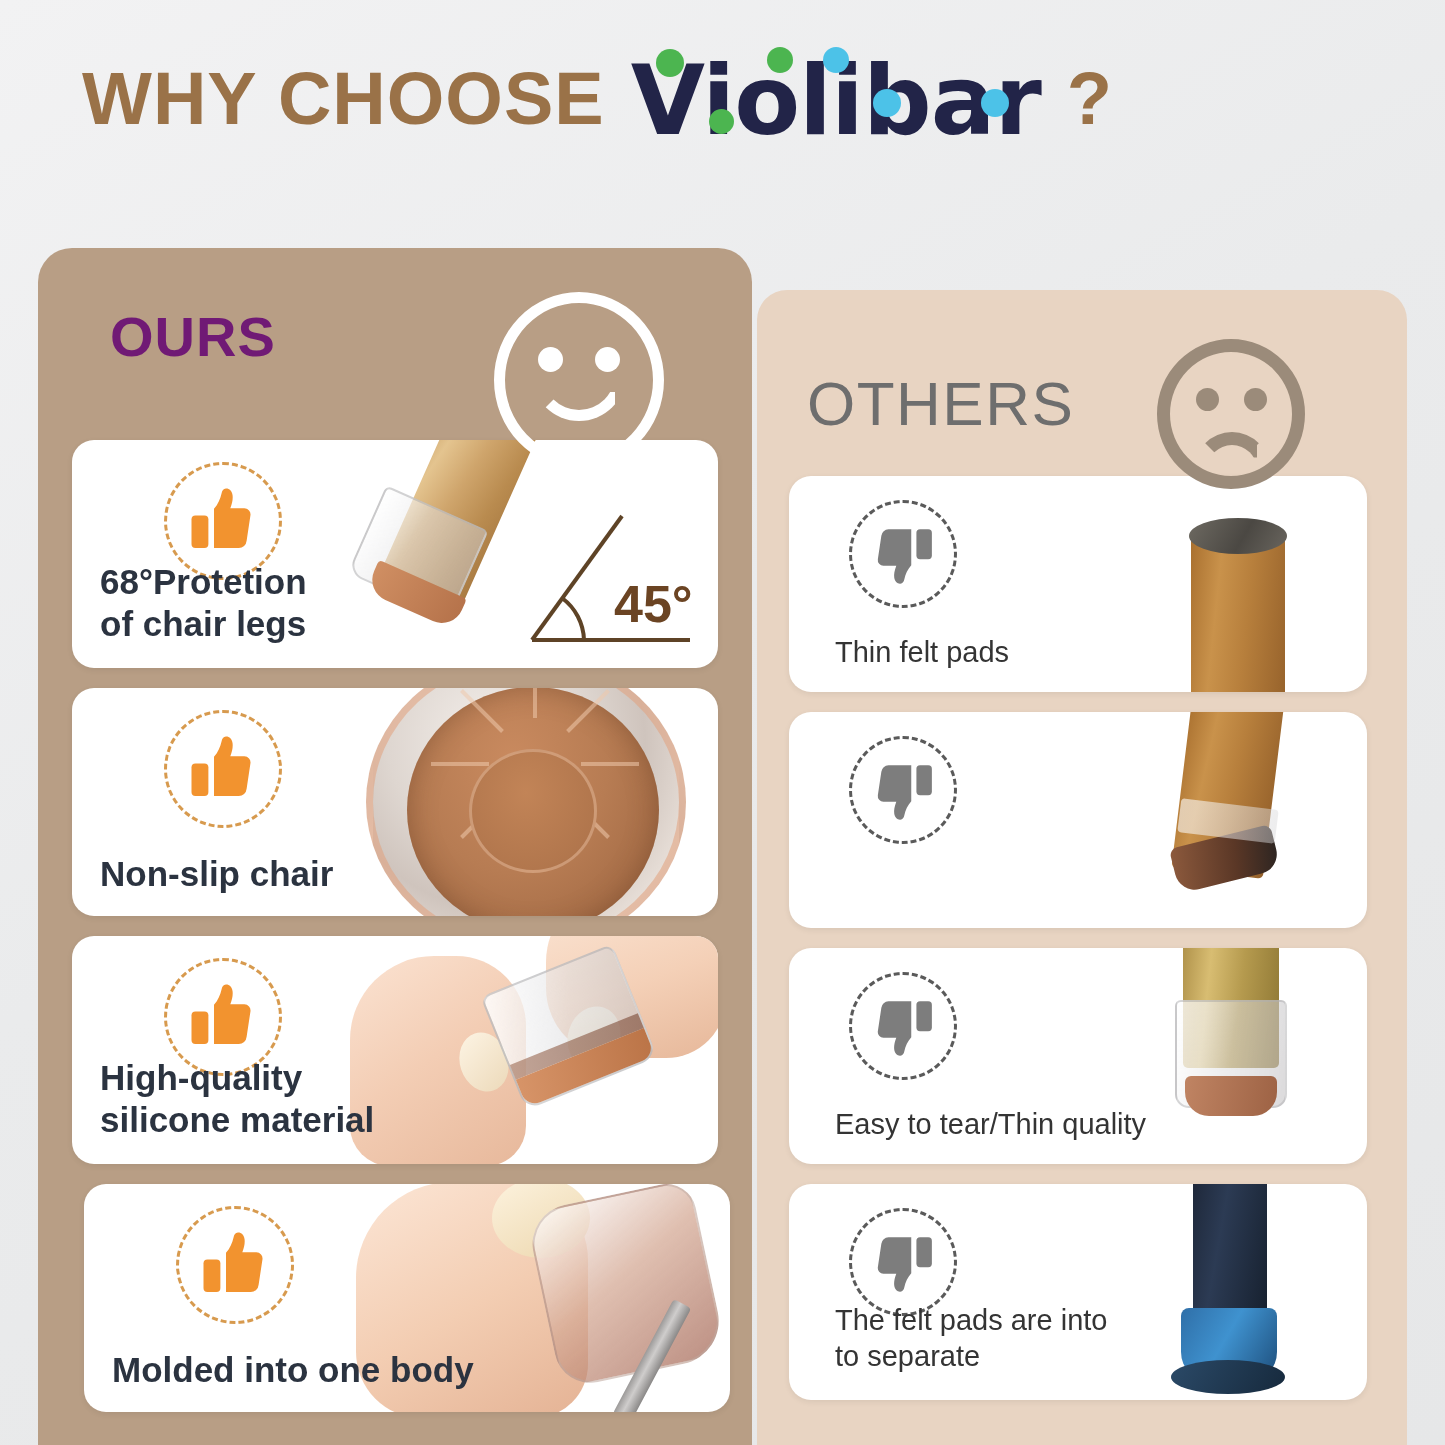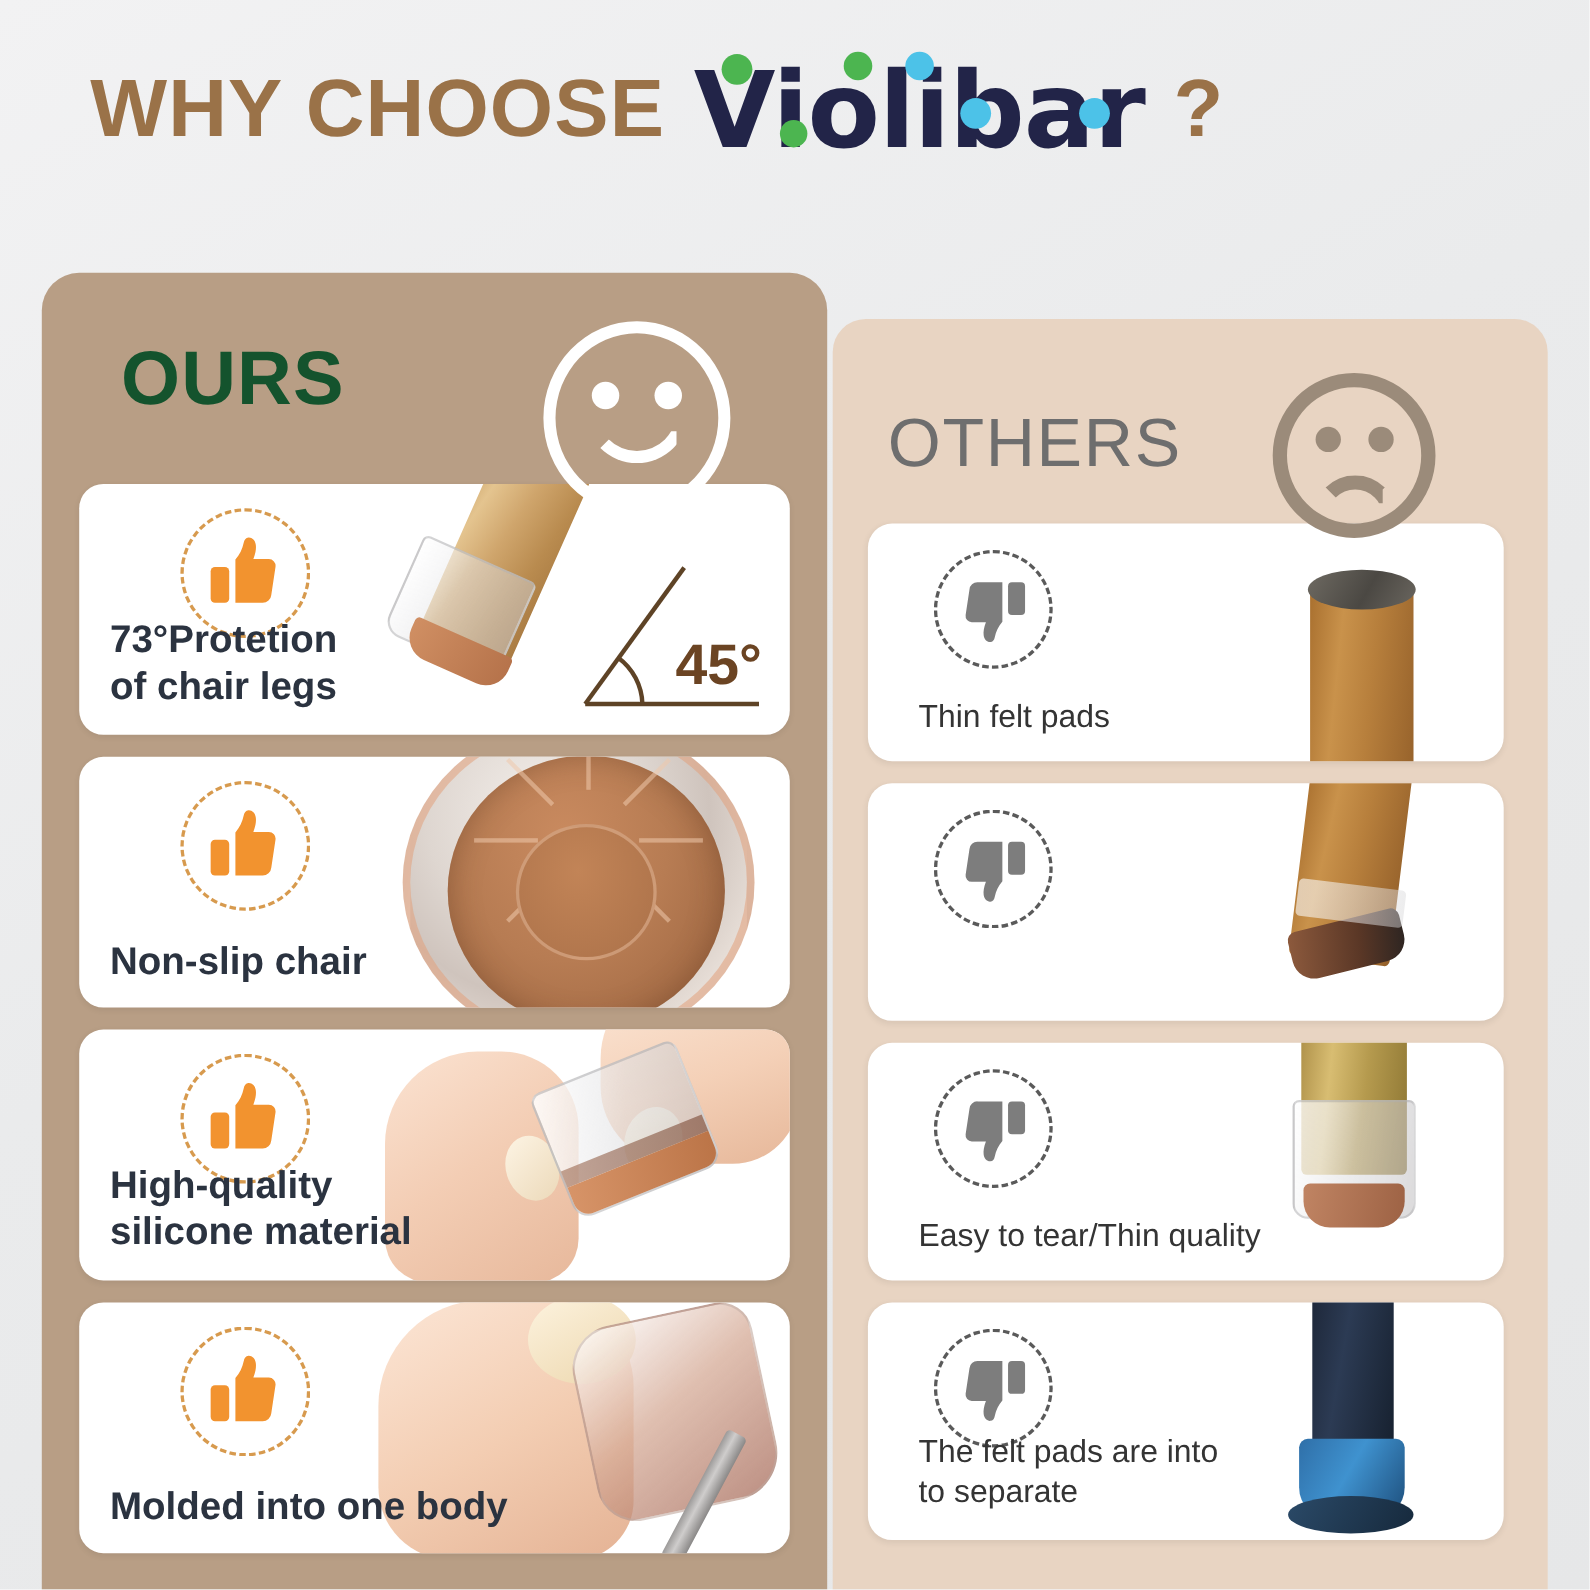--- a/index.html
+++ b/index.html
@@ -45,21 +45,21 @@
     background:#b89e85; border-radius:34px 34px 0 0;
   }
   .panel-others {
     left:757px; top:290px; width:650px; height:1155px;
     background:#e8d4c2; border-radius:30px 30px 0 0;
   }
   .panel-title {
     position:absolute; font-weight:bold; white-space:nowrap;
   }
   .title-ours {
-    left:72px; top:56px; font-size:69px; color:#14532d; letter-spacing:1px;
+    left:72px; top:56px; font-size:56px; color:#701a75; letter-spacing:1px;
   }
   .title-others {
     left:50px; top:78px; font-size:62px; color:#6e6e6e;
     font-weight:normal; letter-spacing:1.5px;
   }
 
   
   .face { position:absolute; border-radius:50%; }
   .face-happy {
     left:494px; top:292px; width:170px; height:176px;
@@ -90,21 +90,21 @@
     border-radius:48px 48px 0 0;
   }
 
   
   .card {
     position:absolute; background:#ffffff; border-radius:22px;
     overflow:hidden; box-shadow:0 2px 6px rgba(0,0,0,.07);
   }
   .card-ours  { left:72px;  width:646px; height:228px; }
   .card-other { left:789px; width:578px; height:216px; }
-  .c1 { top:440px; } .c2 { top:688px; } .c3 { top:936px; } .c4 { top:1184px; }
+  .c1 { top:440px; } .c2 { top:688px; } .c3 { top:936px; } .c4 { top:1184px;margin-left:12px; }
   .o1 { top:476px; } .o2 { top:712px; } .o3 { top:948px; } .o4 { top:1184px; }
 
   .badge {
     position:absolute; border-radius:50%;
     display:flex; align-items:center; justify-content:center;
   }
   .badge-up {
     left:92px; top:22px; width:118px; height:118px;
     border:3px dashed #d79a4e;
   }
@@ -292,21 +292,21 @@
     </svg>
   </div>
   <div class="badge badge-up">
     <svg class="thumb" viewBox="0 0 64 64">
       <rect x="4" y="27" width="15" height="29" rx="3.5" fill="#f2932f"></rect>
       <path d="M24 56 h22 a7 7 0 0 0 7-6.4 l3.4-22.6 a5.5 5.5 0 0 0-5.4-6.3 H38.5
                c1.8-4.6 2.4-8.4 2-11.5 C40.1 5.4 37.4 3 34.6 3.2 c-2.3.2-3.4 1.9-3.9 4.3
                c-1 4.9-3.3 9.8-6.7 13.6 V56 Z" fill="#f2932f"></path>
     </svg>
   </div>
-  <div class="card-label lbl-ours lbl-b2">73°Protetion
+  <div class="card-label lbl-ours lbl-b2">68°Protetion
 of chair legs</div>
 </div>
 
 <div class="card card-ours c2">
   <div class="photo ph2">
     <div class="cap-out">
       <div class="cap-mid">
         <i class="rib" style="transform:rotate(0deg)"></i>
         <i class="rib" style="transform:rotate(45deg)"></i>
         <i class="rib" style="transform:rotate(90deg)"></i>

